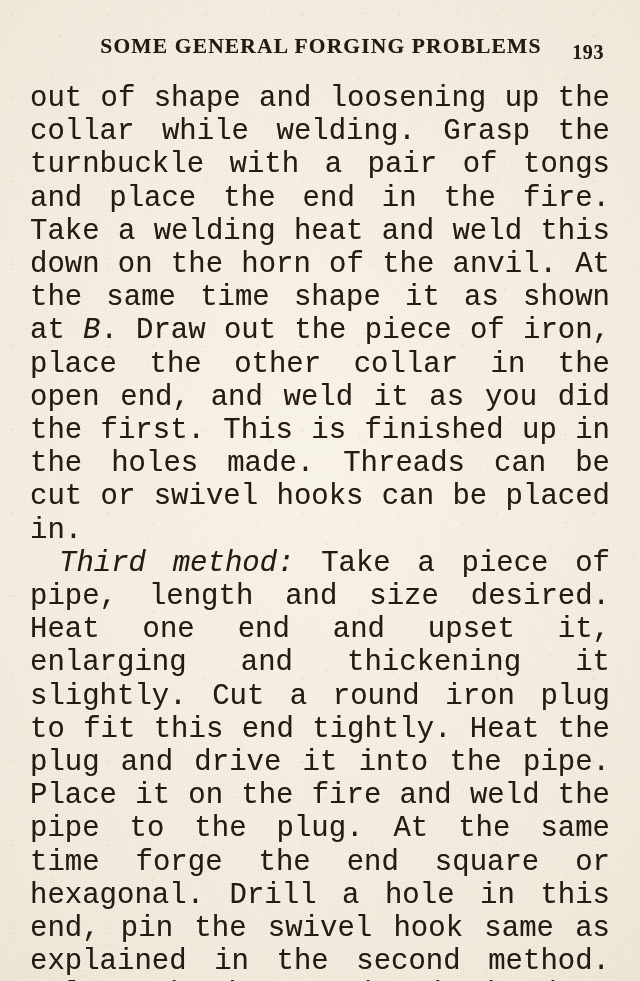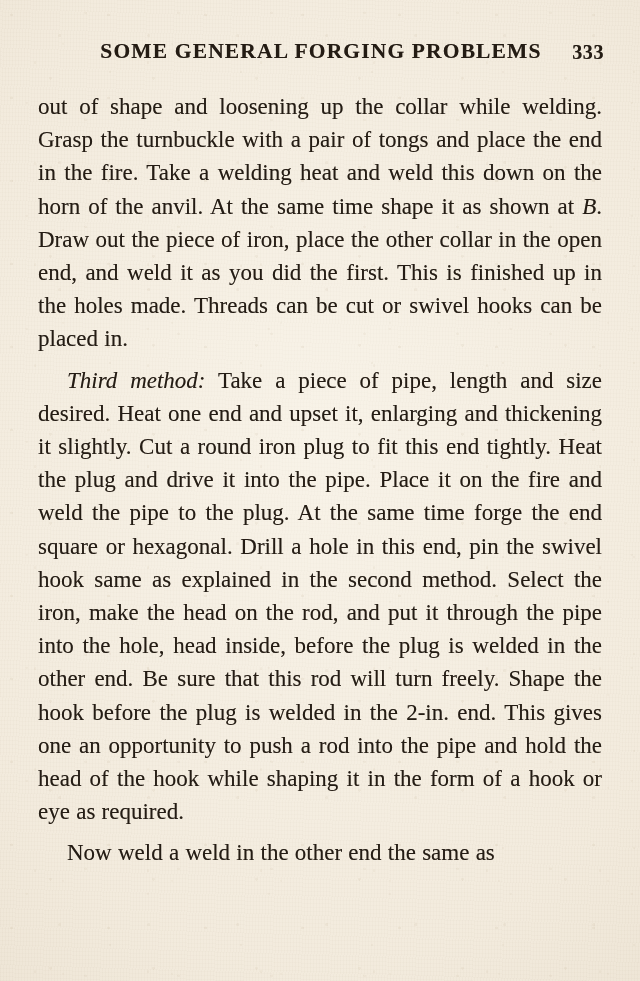--- a/index.html
+++ b/index.html
@@ -56,21 +56,21 @@
   }
 
   
   .running-head {
     position: absolute;
     left: 30px;
     right: 28px;
     top: 34px;
     height: 30px;
     display: flex;
-    align-items: flex-end;
+    align-items: flex-start;
     justify-content: center;
   }
   .head-title {
     font-weight: bold;
     font-size: 21.5px;
     letter-spacing: 1.15px;
     white-space: nowrap;
     text-shadow: 0 0 0.55px rgba(36,28,20,0.55);
   }
   .head-folio {
@@ -85,46 +85,47 @@
 
   
   .text-block {
     position: absolute;
     left: 30px;
     top: 82px;
     width: 580px;
   }
 
   p.para {
-    margin: 8px;
-    font-size: 23px;
+    margin: 0;
+    font-size: 29px;
     line-height: 33.2px;
     text-align: justify;
     text-align-last: left;
     word-spacing: 0.5px;
     text-shadow: 0 0 0.5px rgba(36,28,20,0.40);
+    font-family: Liberation Mono, monospace;
   }
   p.para.indent {
     text-indent: 29px;
   }
 
   i, .ital {
     font-style: italic;
   }
 </style>
 </head>
 <body>
 
 <div class="page">
 
   <div class="grain"></div>
 
   <div class="running-head">
     <span class="head-title">SOME GENERAL FORGING PROBLEMS</span>
-    <span class="head-folio">333</span>
+    <span class="head-folio">193</span>
   </div>
 
   <div class="text-block">
 
     <p class="para"><span>out of shape and loosening up the collar while welding.  Grasp the turnbuckle with a pair of tongs and place the end in the fire.  Take a welding heat and weld this down on the horn of the anvil. At the same time shape it as shown at </span><i class="ital">B</i><span>.  Draw out the piece of iron, place the other collar in the open end, and weld it as you did the first.  This is finished up in the holes made.  Threads can be cut or swivel hooks can be placed in.</span></p>
 
     <p class="para indent"><i class="ital">Third method:</i><span>  Take a piece of pipe, length and size desired.  Heat one end and upset it, enlarging and thickening it slightly.  Cut a round iron plug to fit this end tightly.  Heat the plug and drive it into the pipe.  Place it on the fire and weld the pipe to the plug.  At the same time forge the end square or hexagonal.  Drill a hole in this end, pin the swivel hook same as explained in the second method. Select the iron, make the head on the rod, and put it through the pipe into the hole, head inside, before the plug is welded in the other end.  Be sure that this rod will turn freely.  Shape the hook before the plug is welded in the 2-in. end.  This gives one an opportunity to push a rod into the pipe and hold the head of the hook while shaping it in the form of a hook or eye as required.</span></p>
 
     <p class="para indent"><span>Now weld a weld in the other end the same as</span></p>
 

